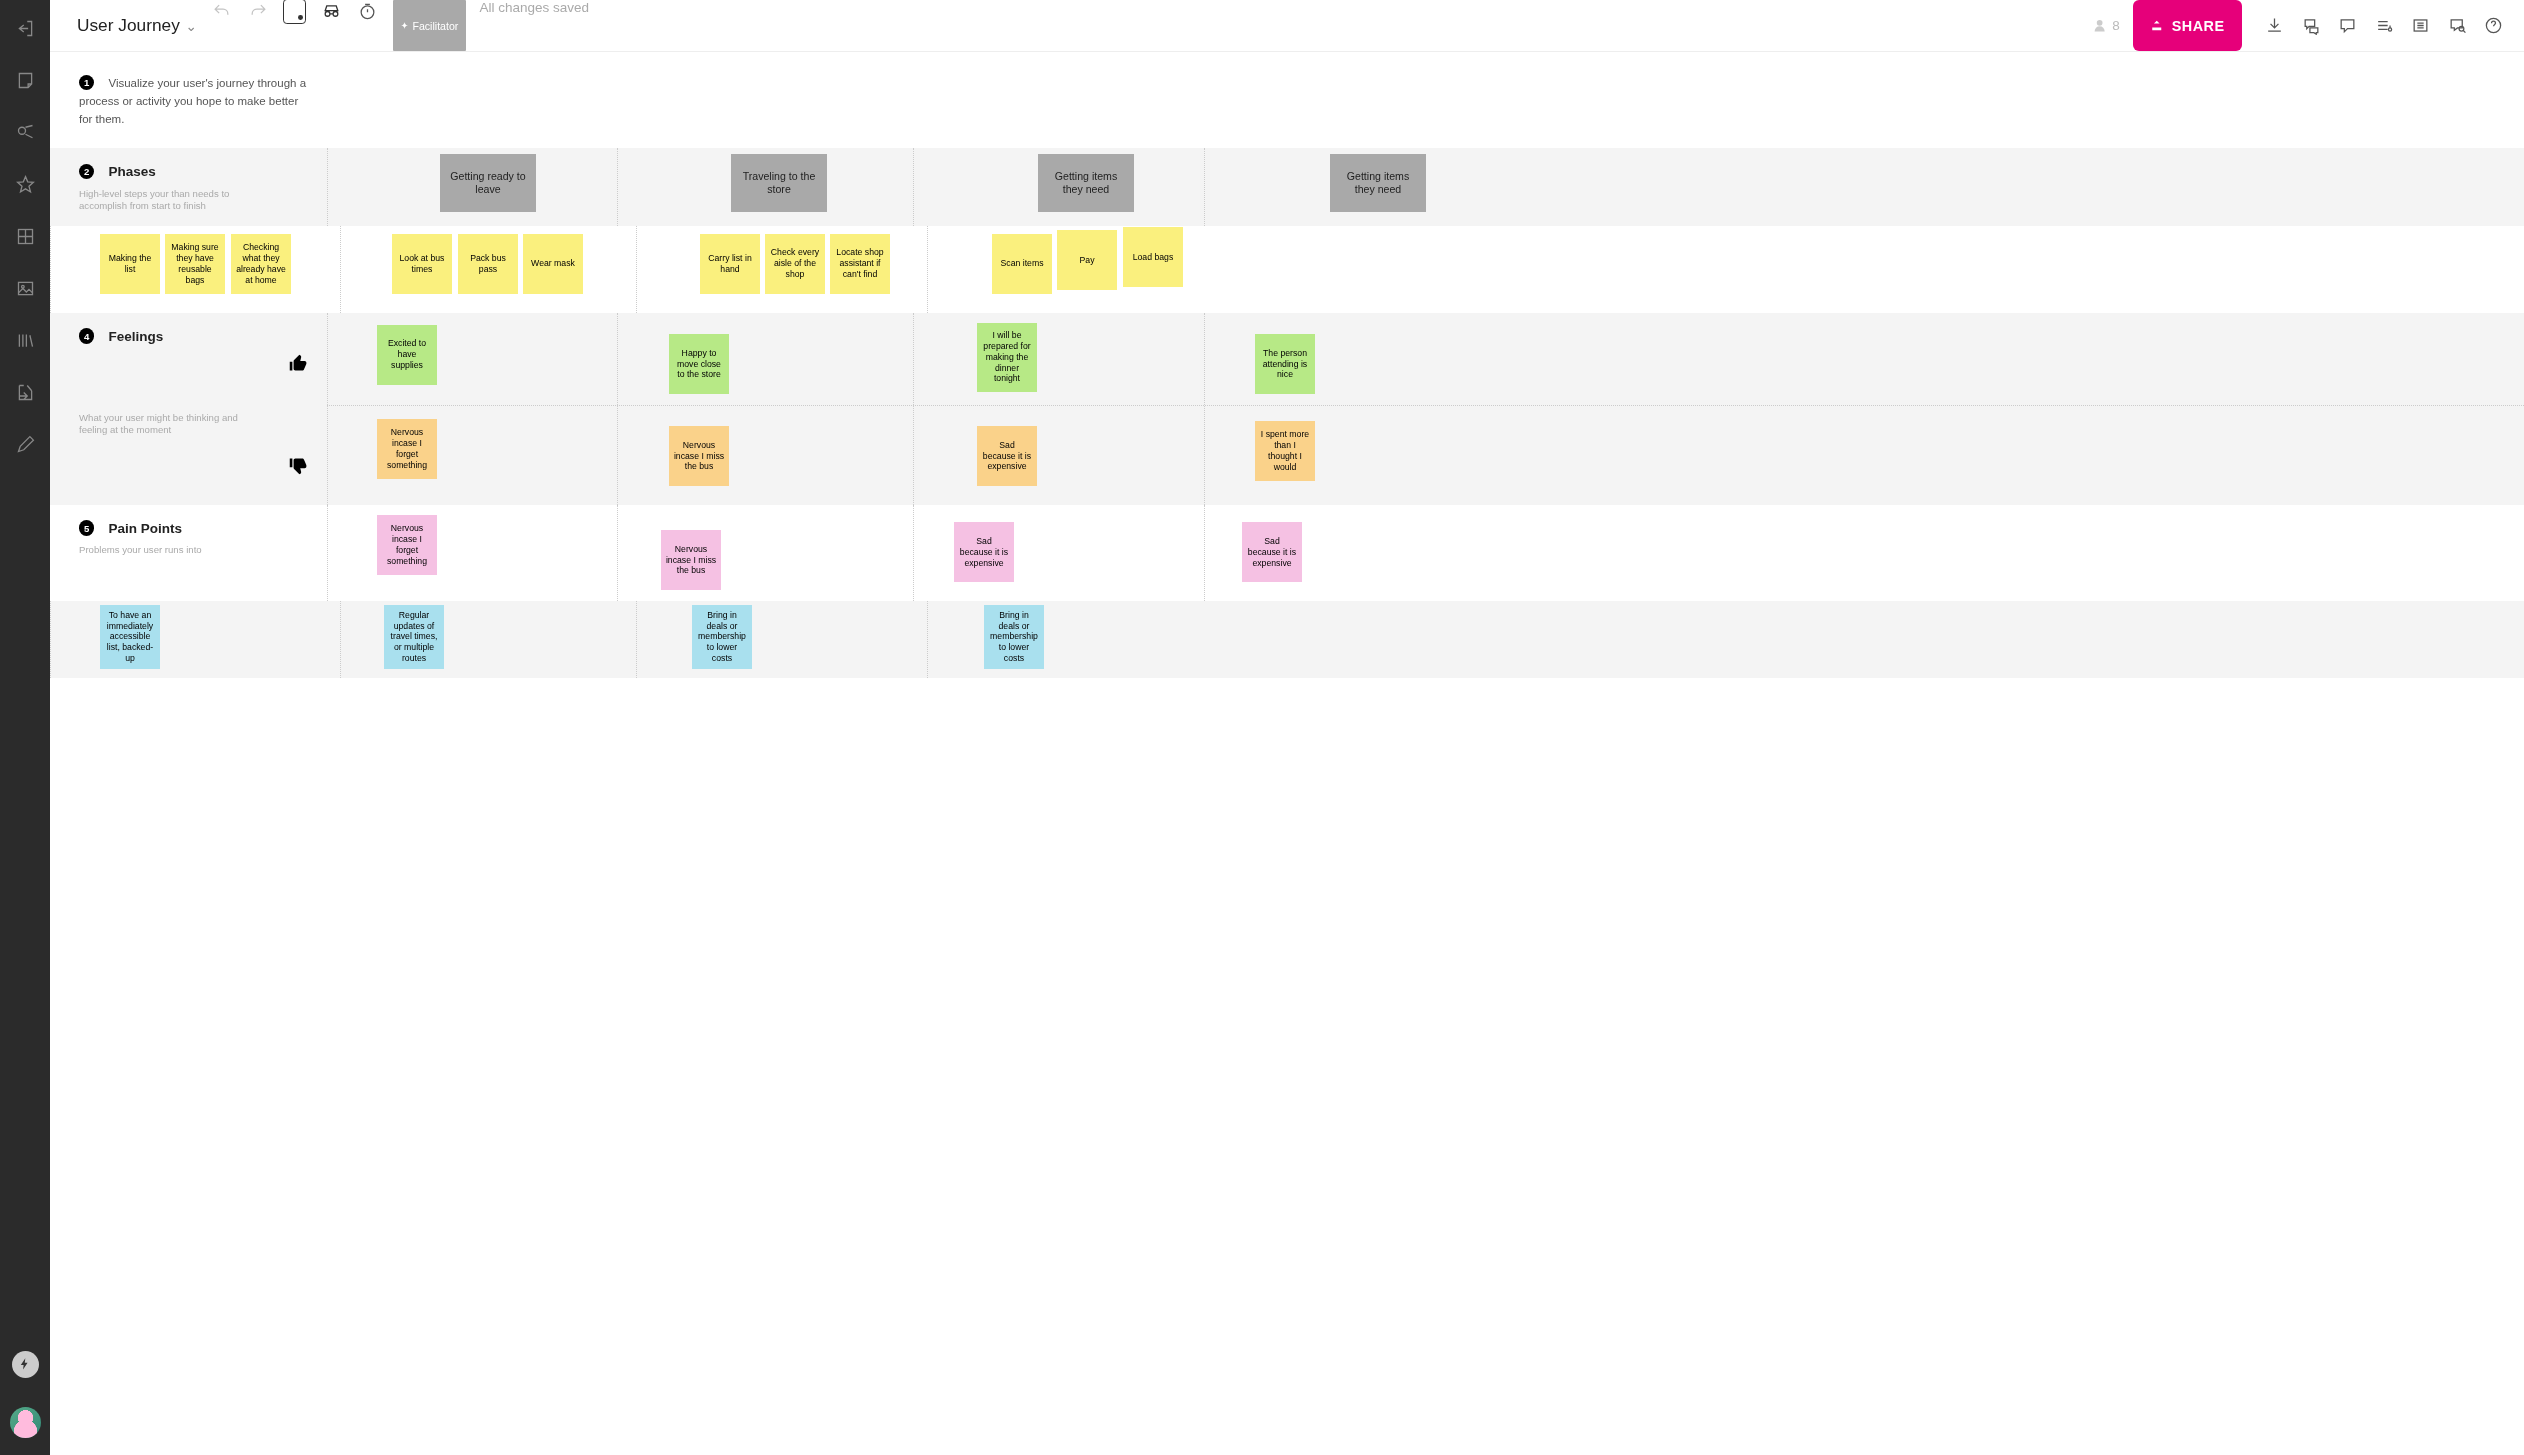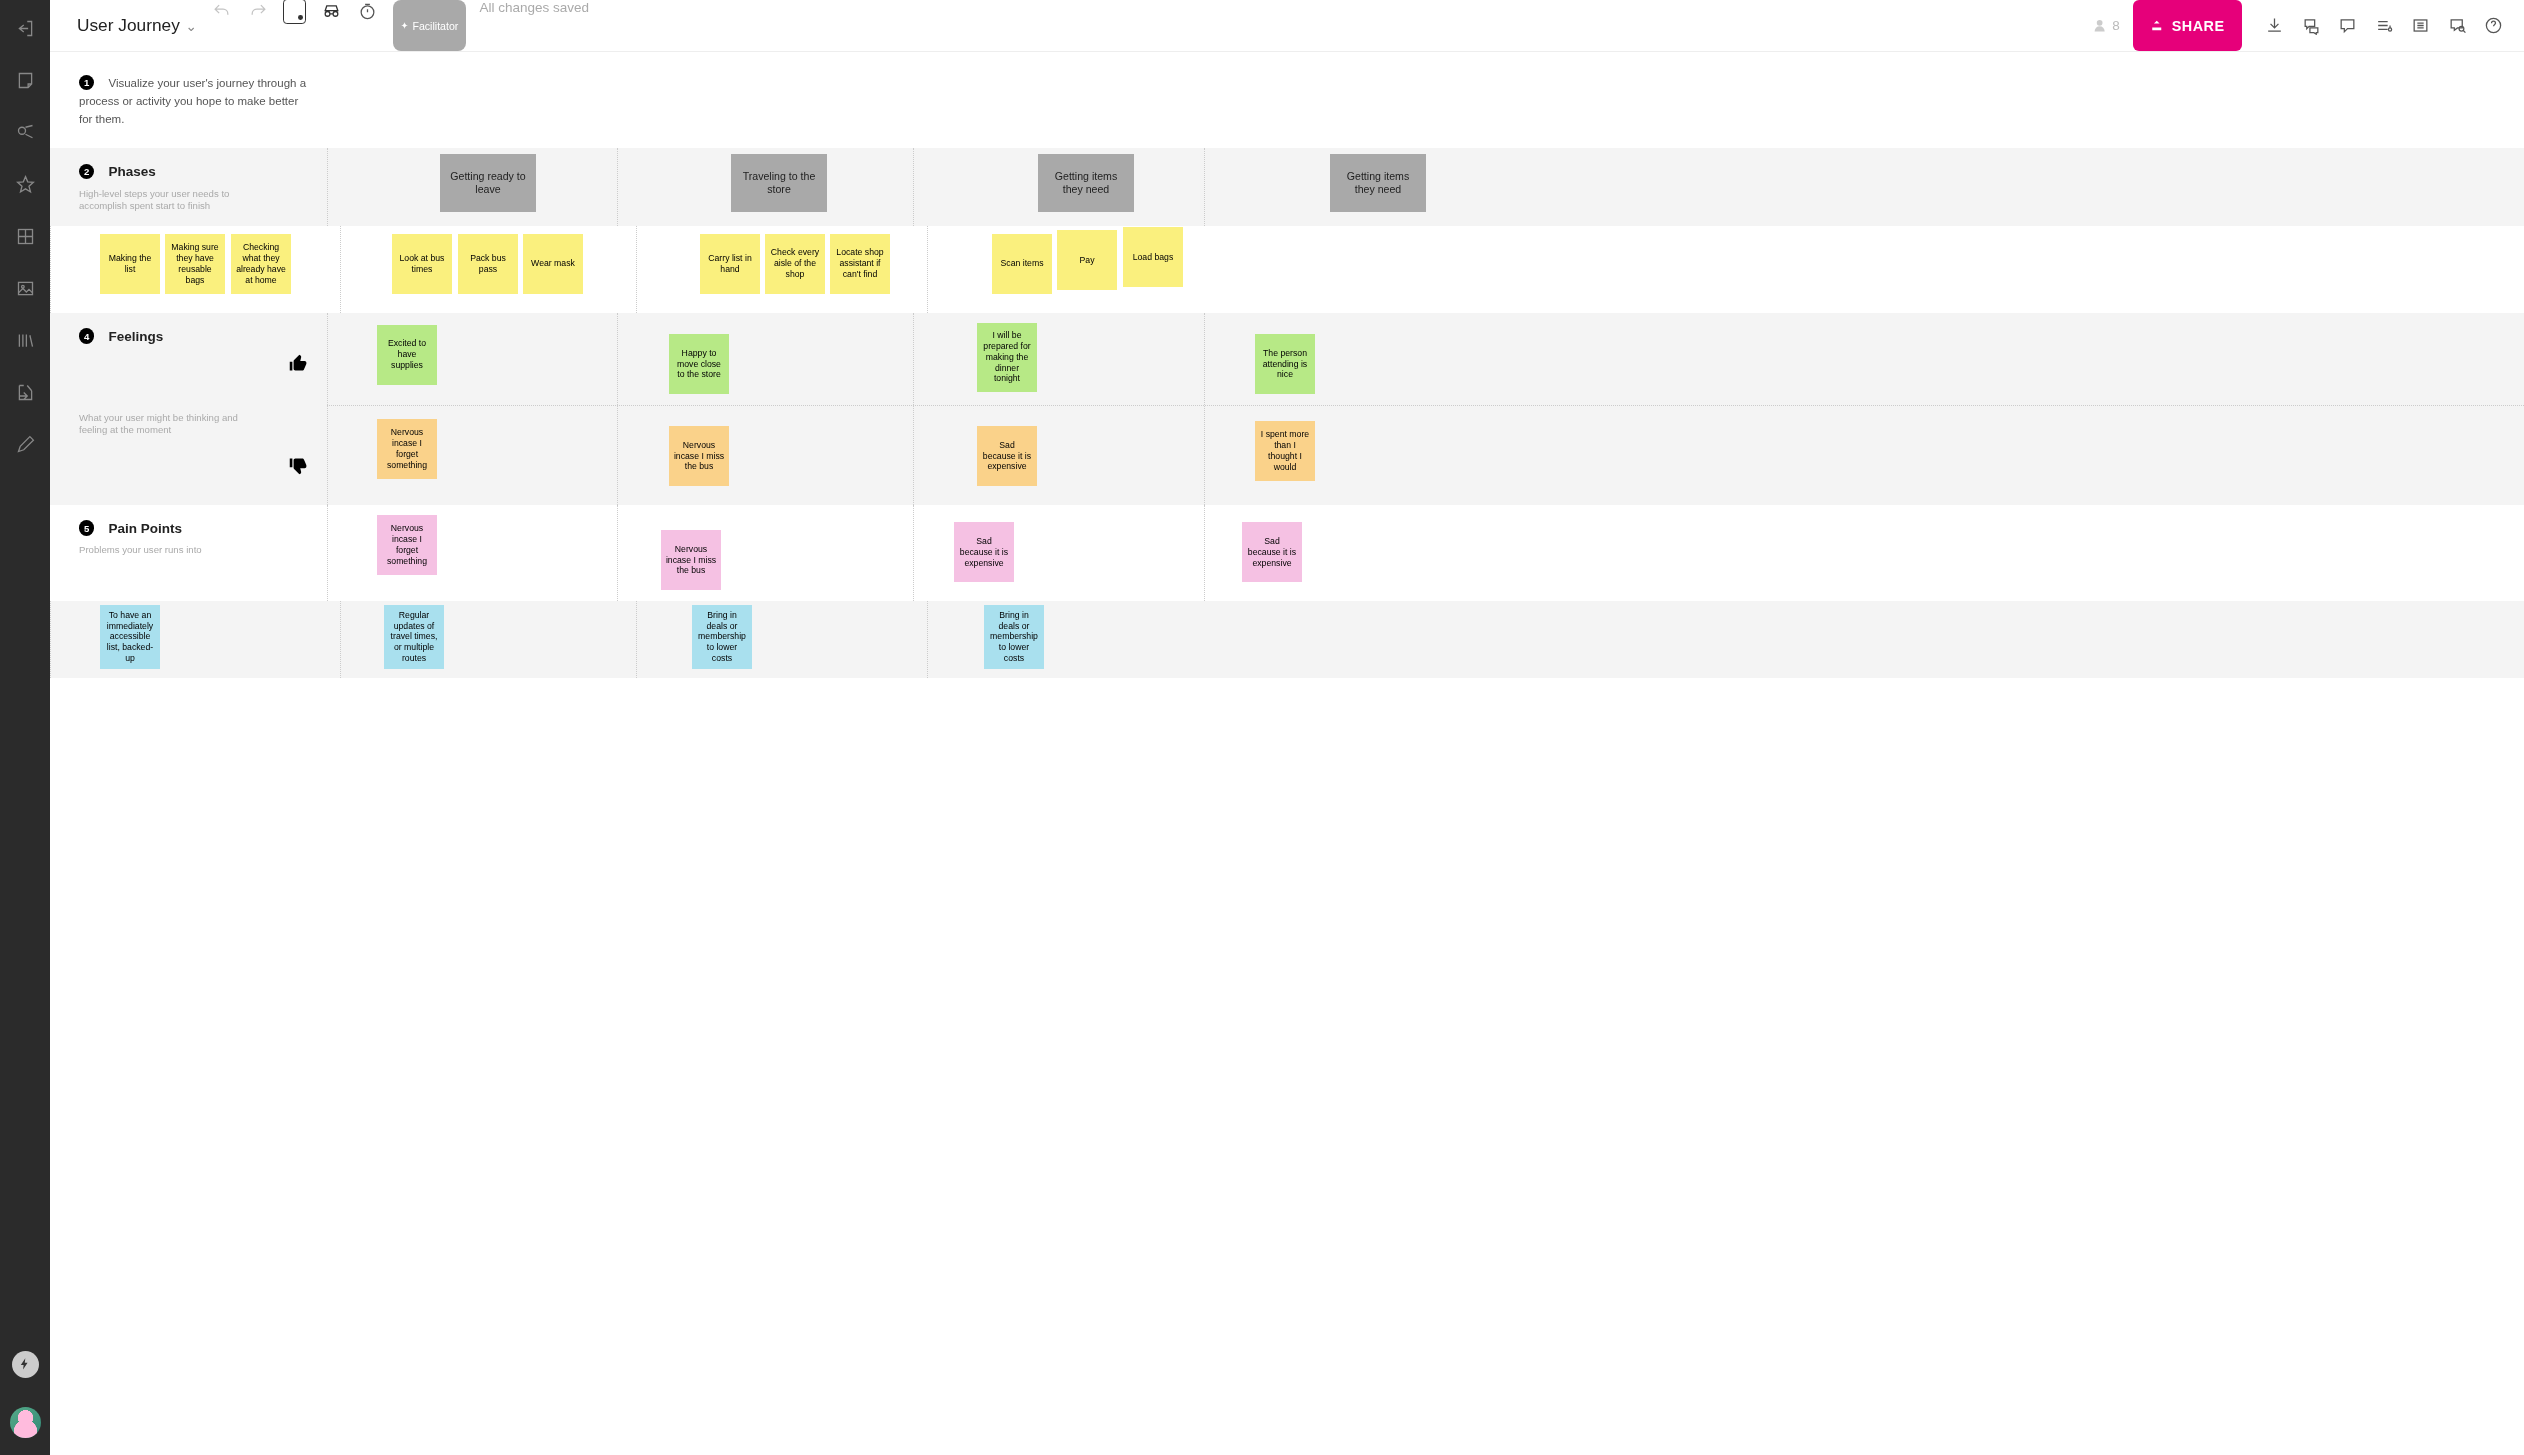--- a/index.html
+++ b/index.html
@@ -29,21 +29,21 @@
   border-bottom: 1px solid #eee; gap: 13.5px; background:#fff;
 }
 .doc-title { font-size: 17.3px; font-weight: 400; color: #222; display:flex;align-items:center;gap:5.8px;}
 .doc-title .chev { font-size: 13.5px; color: #888; }
 .tb-icon { width: 23px; height: 23px; display:flex;align-items:center;justify-content:center; color:#999; cursor:pointer;}
 .tb-icon.disabled { opacity: .35; cursor: default; }
 .tb-icon svg { width: 19px; height: 19px; stroke:#555;fill:none;stroke-width:1.6;}
 .dice { width:25px;height:25px;border:1.4px solid #333;border-radius:3.8px;position:relative;}
 .dice::after{content:"";position:absolute;width:4.8px;height:4.8px;background:#333;border-radius:50%;bottom:2.9px;right:2.9px;}
 .incognito svg{fill:#333;stroke:#333;}
-.pill { background: #a9a9a9; color: #fff; font-size: 10.6px; padding: 2.9px 7.7px; border-radius: 8px; display:flex;align-items:center;gap:3.8px;}
+.pill { background: #a9a9a9; color: #fff; font-size: 10.6px; padding: 2.9px 7.7px; border-radius: 1px; display:flex;align-items:center;gap:3.8px;}
 .pill::before{content:"✦";font-size:9.6px;}
 .saved { color: #aaa; font-size: 13.5px; }
 .toolbar .flex-spacer { flex: 1; }
 .count { color:#bbb;font-size:13.5px;display:flex;align-items:center;gap:3.8px;}
 .count svg{width:17.3px;height:17.3px;fill:#ccc;}
 .share-btn { background:#e6007a;color:#fff;border:none;padding:8.7px 17.3px;font-size:14.4px;font-weight:700;letter-spacing:0.5px;border-radius:6px;cursor:pointer;display:flex;align-items:center;gap:7.7px;}
 .share-btn svg{width:13.5px;height:13.5px;fill:#fff;}
 .tool-icons { display:flex;gap:13.5px;align-items:center;margin-left:7.7px;}
 .tool-icons .tb-icon svg{stroke:#555;}
 
@@ -259,21 +259,21 @@
               <span class="intro-desc">Visualize your user's journey through a process or activity you hope to make better for them.</span>
             </div>
           </div>
         </div>
 
         <div class="section gray">
           <div class="section-row">
             <div class="row-head">
               <span class="num">2</span>
               <span class="title">Phases</span>
-              <div class="desc">High-level steps your user needs to accomplish spent start to finish</div>
+              <div class="desc">High-level steps your than needs to accomplish from start to finish</div>
             </div>
             <div class="row-body" style="min-height:77px">
               <div class="col-sep" style="left:0"></div>
                 <div class="col-sep" style="left:290px"></div>
                 <div class="col-sep" style="left:586px"></div>
                 <div class="col-sep" style="left:877px"></div>
               <div class="phase-box" style="left:113px;top:5.8px">Getting ready to leave</div>
               <div class="phase-box" style="left:404px;top:5.8px">Traveling to the store</div>
               <div class="phase-box" style="left:711px;top:5.8px">Getting items they need</div>
               <div class="phase-box" style="left:1003px;top:5.8px">Getting items they need</div>

